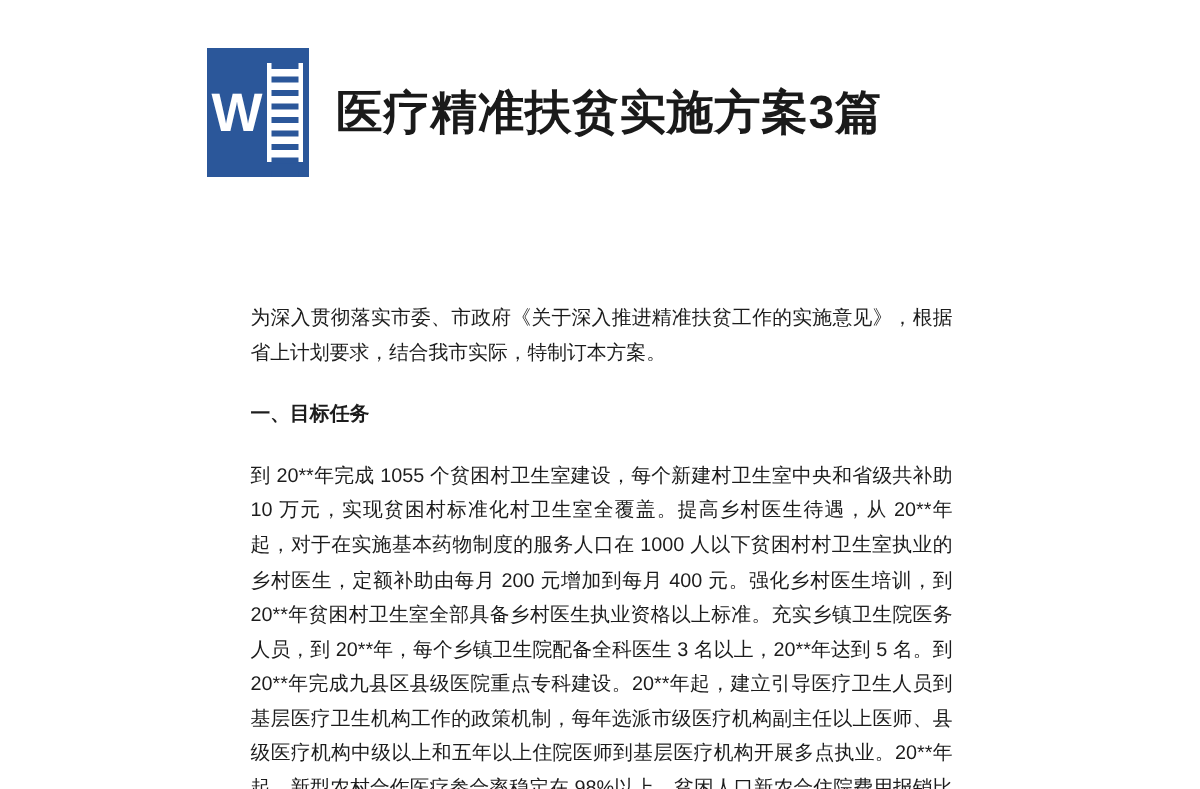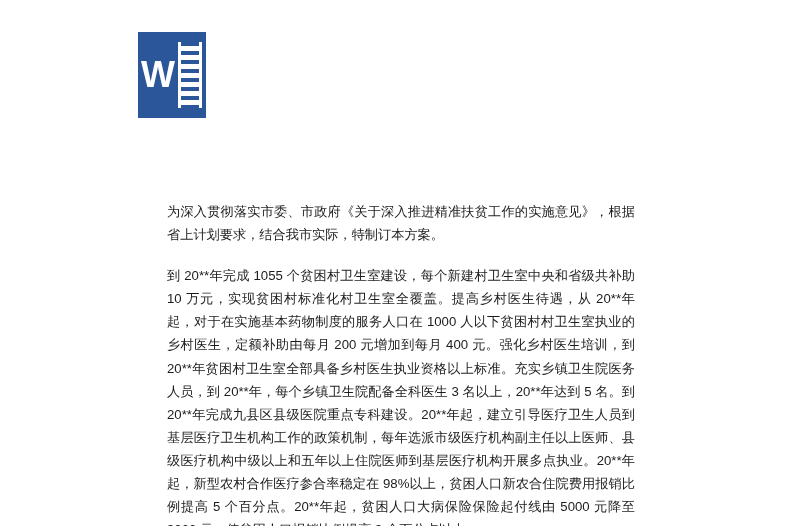--- a/index.html
+++ b/index.html
@@ -121,22 +121,24 @@
           <i></i>
           <i></i>
           <i></i>
           <i></i>
           <i></i>
           <i></i>
           <i></i>
           <i></i>
       </div>
     </div>
+    <div class="doc-title">医疗精准扶贫实施方案3篇</div>
   </div>
 
   <div class="content">
     <p>为深入贯彻落实市委、市政府《关于深入推进精准扶贫工作的实施意见》，根据省上计划要求，结合我市实际，特制订本方案。</p>
+    <p class="bold">一、目标任务</p>
     <p>到 20**年完成 1055 个贫困村卫生室建设，每个新建村卫生室中央和省级共补助 10 万元，实现贫困村标准化村卫生室全覆盖。提高乡村医生待遇，从 20**年起，对于在实施基本药物制度的服务人口在 1000 人以下贫困村村卫生室执业的乡村医生，定额补助由每月 200 元增加到每月 400 元。强化乡村医生培训，到 20**年贫困村卫生室全部具备乡村医生执业资格以上标准。充实乡镇卫生院医务人员，到 20**年，每个乡镇卫生院配备全科医生 3 名以上，20**年达到 5 名。到 20**年完成九县区县级医院重点专科建设。20**年起，建立引导医疗卫生人员到基层医疗卫生机构工作的政策机制，每年选派市级医疗机构副主任以上医师、县级医疗机构中级以上和五年以上住院医师到基层医疗机构开展多点执业。20**年起，新型农村合作医疗参合率稳定在 98%以上，贫困人口新农合住院费用报销比例提高 5 个百分点。20**年起，贫困人口大病保险保险起付线由 5000 元降至 3000 元，使贫困人口报销比例提高 3 个百分点以上。</p>
     <p class="bold">二、主要措施</p>
 
   </div>
 
 </div>
 
 </body></html>

